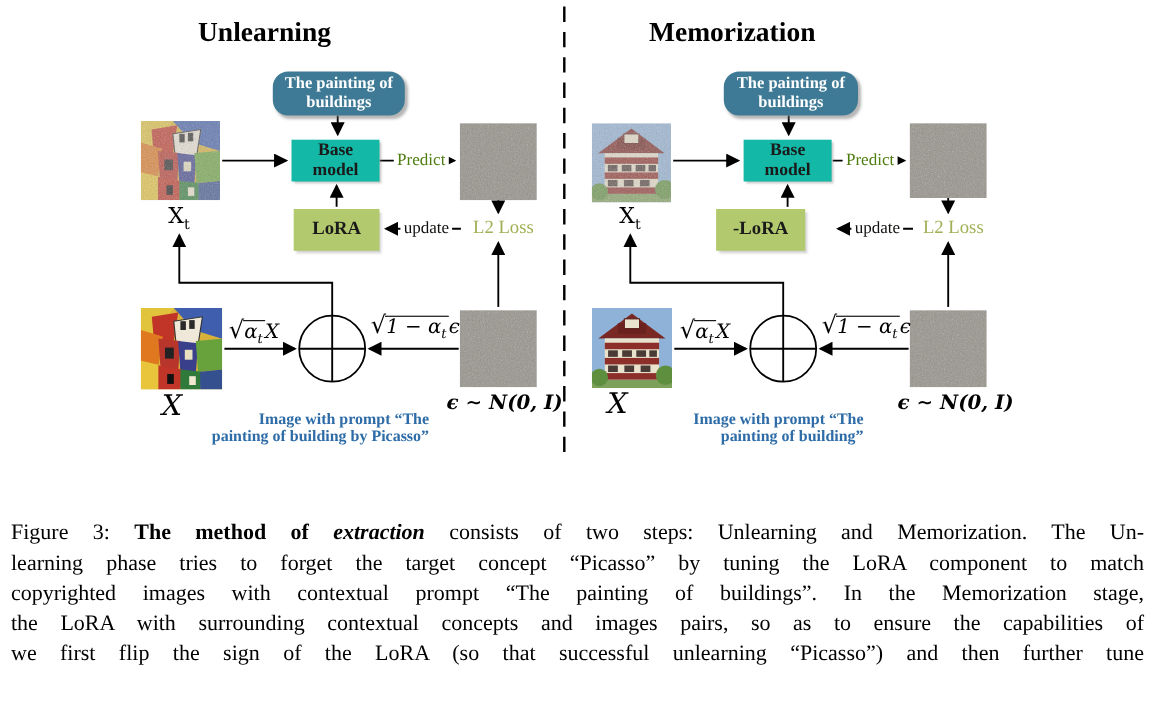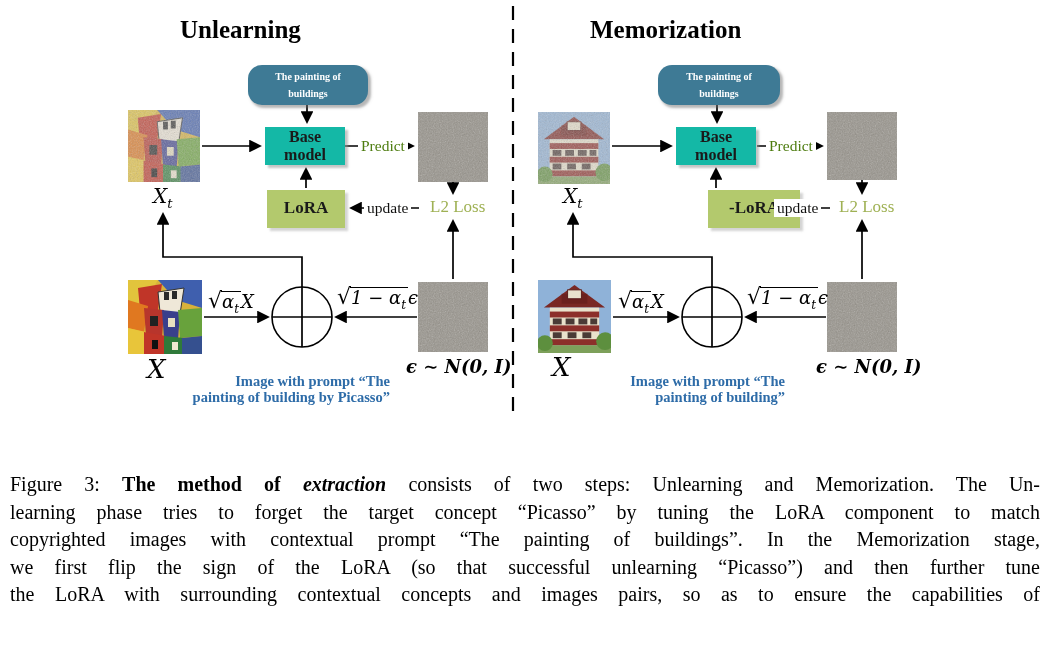--- a/index.html
+++ b/index.html
@@ -5,38 +5,38 @@
   * { margin:0; padding:0; box-sizing:border-box; }
   html,body { background:#ffffff; }
   #canvas { position:relative; width:1050px; height:647px; background:#ffffff; overflow:hidden;
             font-family:"Liberation Serif", serif; }
   .abs { position:absolute; }
 
   .panel-title { font-family:"Liberation Serif", serif; font-weight:700; font-size:25px; color:#000;
                  text-align:left; }
 
   .prompt-box { background:#3e7a95; border-radius:14px; color:#fff; text-align:center;
-                font-weight:700; font-size:10px; line-height:17px; padding-top:3px;
+                font-weight:700; font-size:15px; line-height:17px; padding-top:3px;
                 box-shadow:2.5px 2.5px 2.5px rgba(110,110,110,.5); z-index:3; }
   .base-box   { background:#14b8a6; text-align:center; font-weight:700; font-size:16px; line-height:18px;
                 color:#1a1a1a; padding-top:1px; box-shadow:2.5px 2.5px 2px rgba(150,150,150,.55); z-index:3; }
   .lora-box   { background:#b3c96d; text-align:center; font-weight:700; font-size:17px; line-height:36px;
                 color:#1a1a1a; box-shadow:2.5px 2.5px 2px rgba(170,170,170,.5); z-index:3; }
 
   .on-line-label { background:#fff; padding:0 3px; font-size:15.5px; z-index:4; }
   .predict-label { color:#4d7c0f; }
   .update-label  { color:#10100f; }
   .l2-label { color:#9fb154; font-size:17px; z-index:4; background:#fff; padding:0 2px; }
 
   .math { font-family:"DejaVu Serif", serif; font-style:italic; font-size:18px; color:#000;
           white-space:nowrap; z-index:4; }
   .math .sqrt { font-style:normal; font-size:22px; letter-spacing:-1px; }
   .math .rad  { border-top:1.8px solid #000; padding:0 2px 0 1px; display:inline-block; line-height:1.15; }
   .math sub { font-size:12px; font-style:italic; }
-  .xt-label { font-family:"DejaVu Serif", serif; font-style:italic; font-size:20px; z-index:4; }
+  .xt-label { font-family:"DejaVu Serif", serif; font-size:20px; z-index:4; }
   .xt-label sub { font-size:13px; }
   .x-label  { font-family:"DejaVu Serif", serif; font-style:italic; font-size:26px; z-index:4; }
   .eps-label { font-family:"DejaVu Serif", serif; font-style:italic; font-weight:600; font-size:18px; z-index:4; }
 
   .img-frame { z-index:3; line-height:0; }
 
   .blue-cap { color:#2e6ca8; font-weight:700; font-size:14.5px; line-height:15.5px;
               text-align:right; z-index:4; }
 
   .connectors { position:absolute; left:0; top:0; z-index:1; }
@@ -214,21 +214,21 @@
         <rect width="72" height="72" filter="url(#noiseF)" opacity="0.42"></rect>
       </svg>
   </div>
   <div class="abs xt-label" style="left:563px; top:184px;"><span>X</span><sub>t</sub></div>
 
   <div class="abs base-box" style="left:676px; top:127px; width:80px; height:38px;">
     <div>Base</div>
     <div>model</div>
   </div>
 
-  <div class="abs lora-box" style="left:708px; top:190px; width:92px; height:38px;">-LoRA</div>
+  <div class="abs lora-box" style="left:651px; top:190px; width:81px; height:38px;">-LoRA</div>
 
   <span class="abs on-line-label predict-label" style="left:766px; top:137px;">Predict</span>
   <span class="abs on-line-label update-label" style="left:774px; top:199px;">update</span>
   <span class="abs l2-label" style="left:837px; top:197px;">L2 Loss</span>
 
   <div class="abs img-frame" style="left:827px; top:112px;">
     <svg width="70" height="68">
         <rect width="70" height="68" fill="#98948c"></rect>
         <rect width="70" height="68" filter="url(#noiseF)" opacity="0.45"></rect>
       </svg>
@@ -255,17 +255,17 @@
 
   <div class="abs blue-cap" style="left:530px; top:374px; width:255px;">
     <div>Image with prompt “The</div>
     <div>painting of building”</div>
   </div>
 
   <div class="caption">
     <div class="cl"><span>Figure 3: </span><span class="b">The method of </span><span class="bi">extraction</span><span> consists of two steps: Unlearning and Memorization. The Un-</span></div>
     <div class="cl">learning phase tries to forget the target concept “Picasso” by tuning the LoRA component to match</div>
     <div class="cl">copyrighted images with contextual prompt “The painting of buildings”. In the Memorization stage,</div>
+    <div class="cl">the LoRA with surrounding contextual concepts and images pairs, so as to ensure the capabilities of</div>
     <div class="cl">we first flip the sign of the LoRA (so that successful unlearning “Picasso”) and then further tune</div>
-    <div class="cl">the LoRA with surrounding contextual concepts and images pairs, so as to ensure the capabilities of</div>
   </div>
 
 </div>
 
 </body></html>

